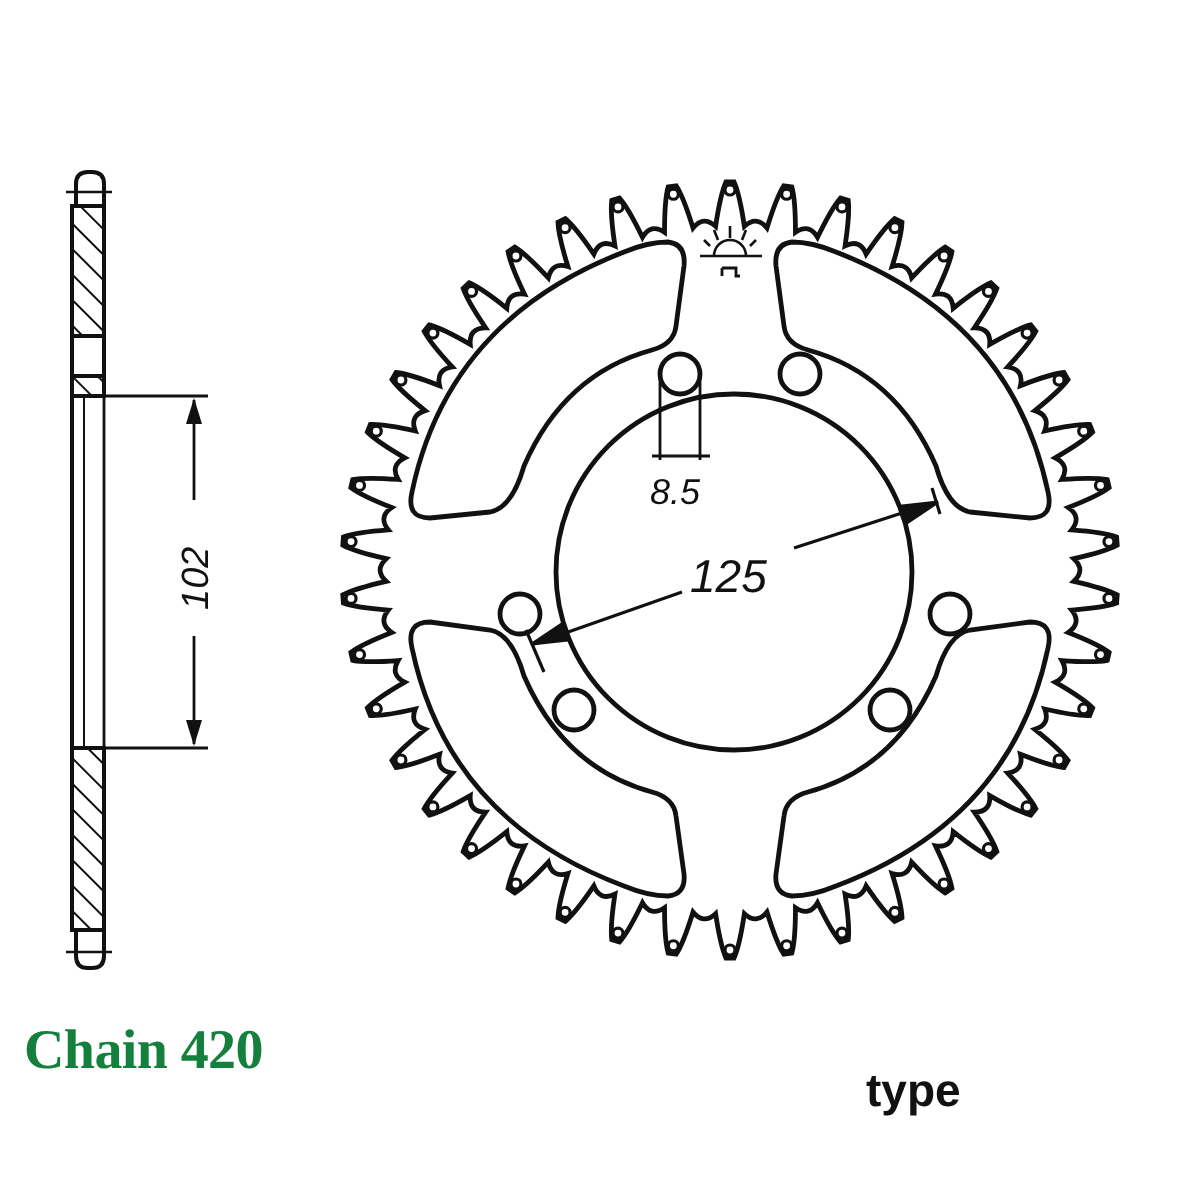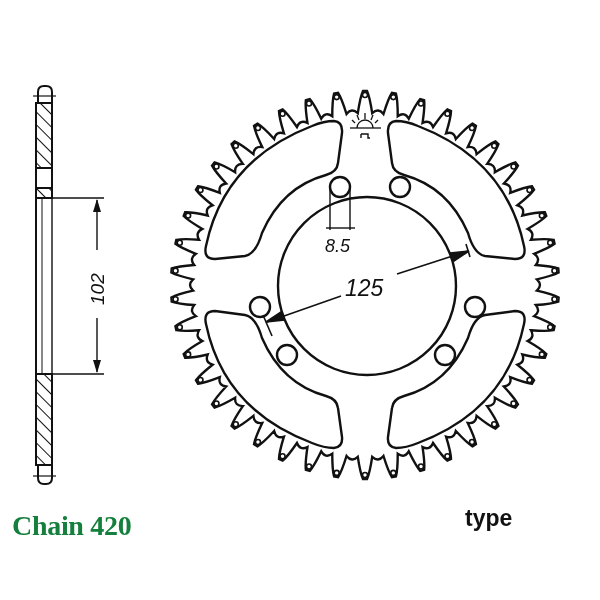--- a/index.html
+++ b/index.html
@@ -4,22 +4,22 @@
   <style>
     html, body { margin: 0; padding: 0; background: #ffffff; }
     #canvas { position: relative; width: 600px; height: 600px; overflow: hidden; background: #fff; }
     svg { position: absolute; left: 0; top: 0; }
     .label-chain {
       position: absolute; left: 12px; top: 510px;
       font-family: Liberation Serif, serif; font-weight: bold; font-size: 28px;
       color: #15803d; letter-spacing: -0.3px;
     }
     .label-type-word {
-      position: absolute; left: 433px; top: 505px;
-      font-family: "Liberation Sans", sans-serif; font-weight: bold; font-size: 23px; color: #111; margin-left: 32px;
+      position: absolute; left: 433px; top: 532px;
+      font-family: "Liberation Sans", sans-serif; font-weight: bold; font-size: 23px; color: #111;
     }
     .label-type-num {
       position: absolute; left: 503px; top: 506px;
       font-family: "Liberation Sans", sans-serif; font-weight: bold; font-size: 31px; color: #111;
     }
     .dim-text {
       font-family: "Liberation Sans", sans-serif; font-style: italic; fill: #111;
     }
   </style>
 </head>

